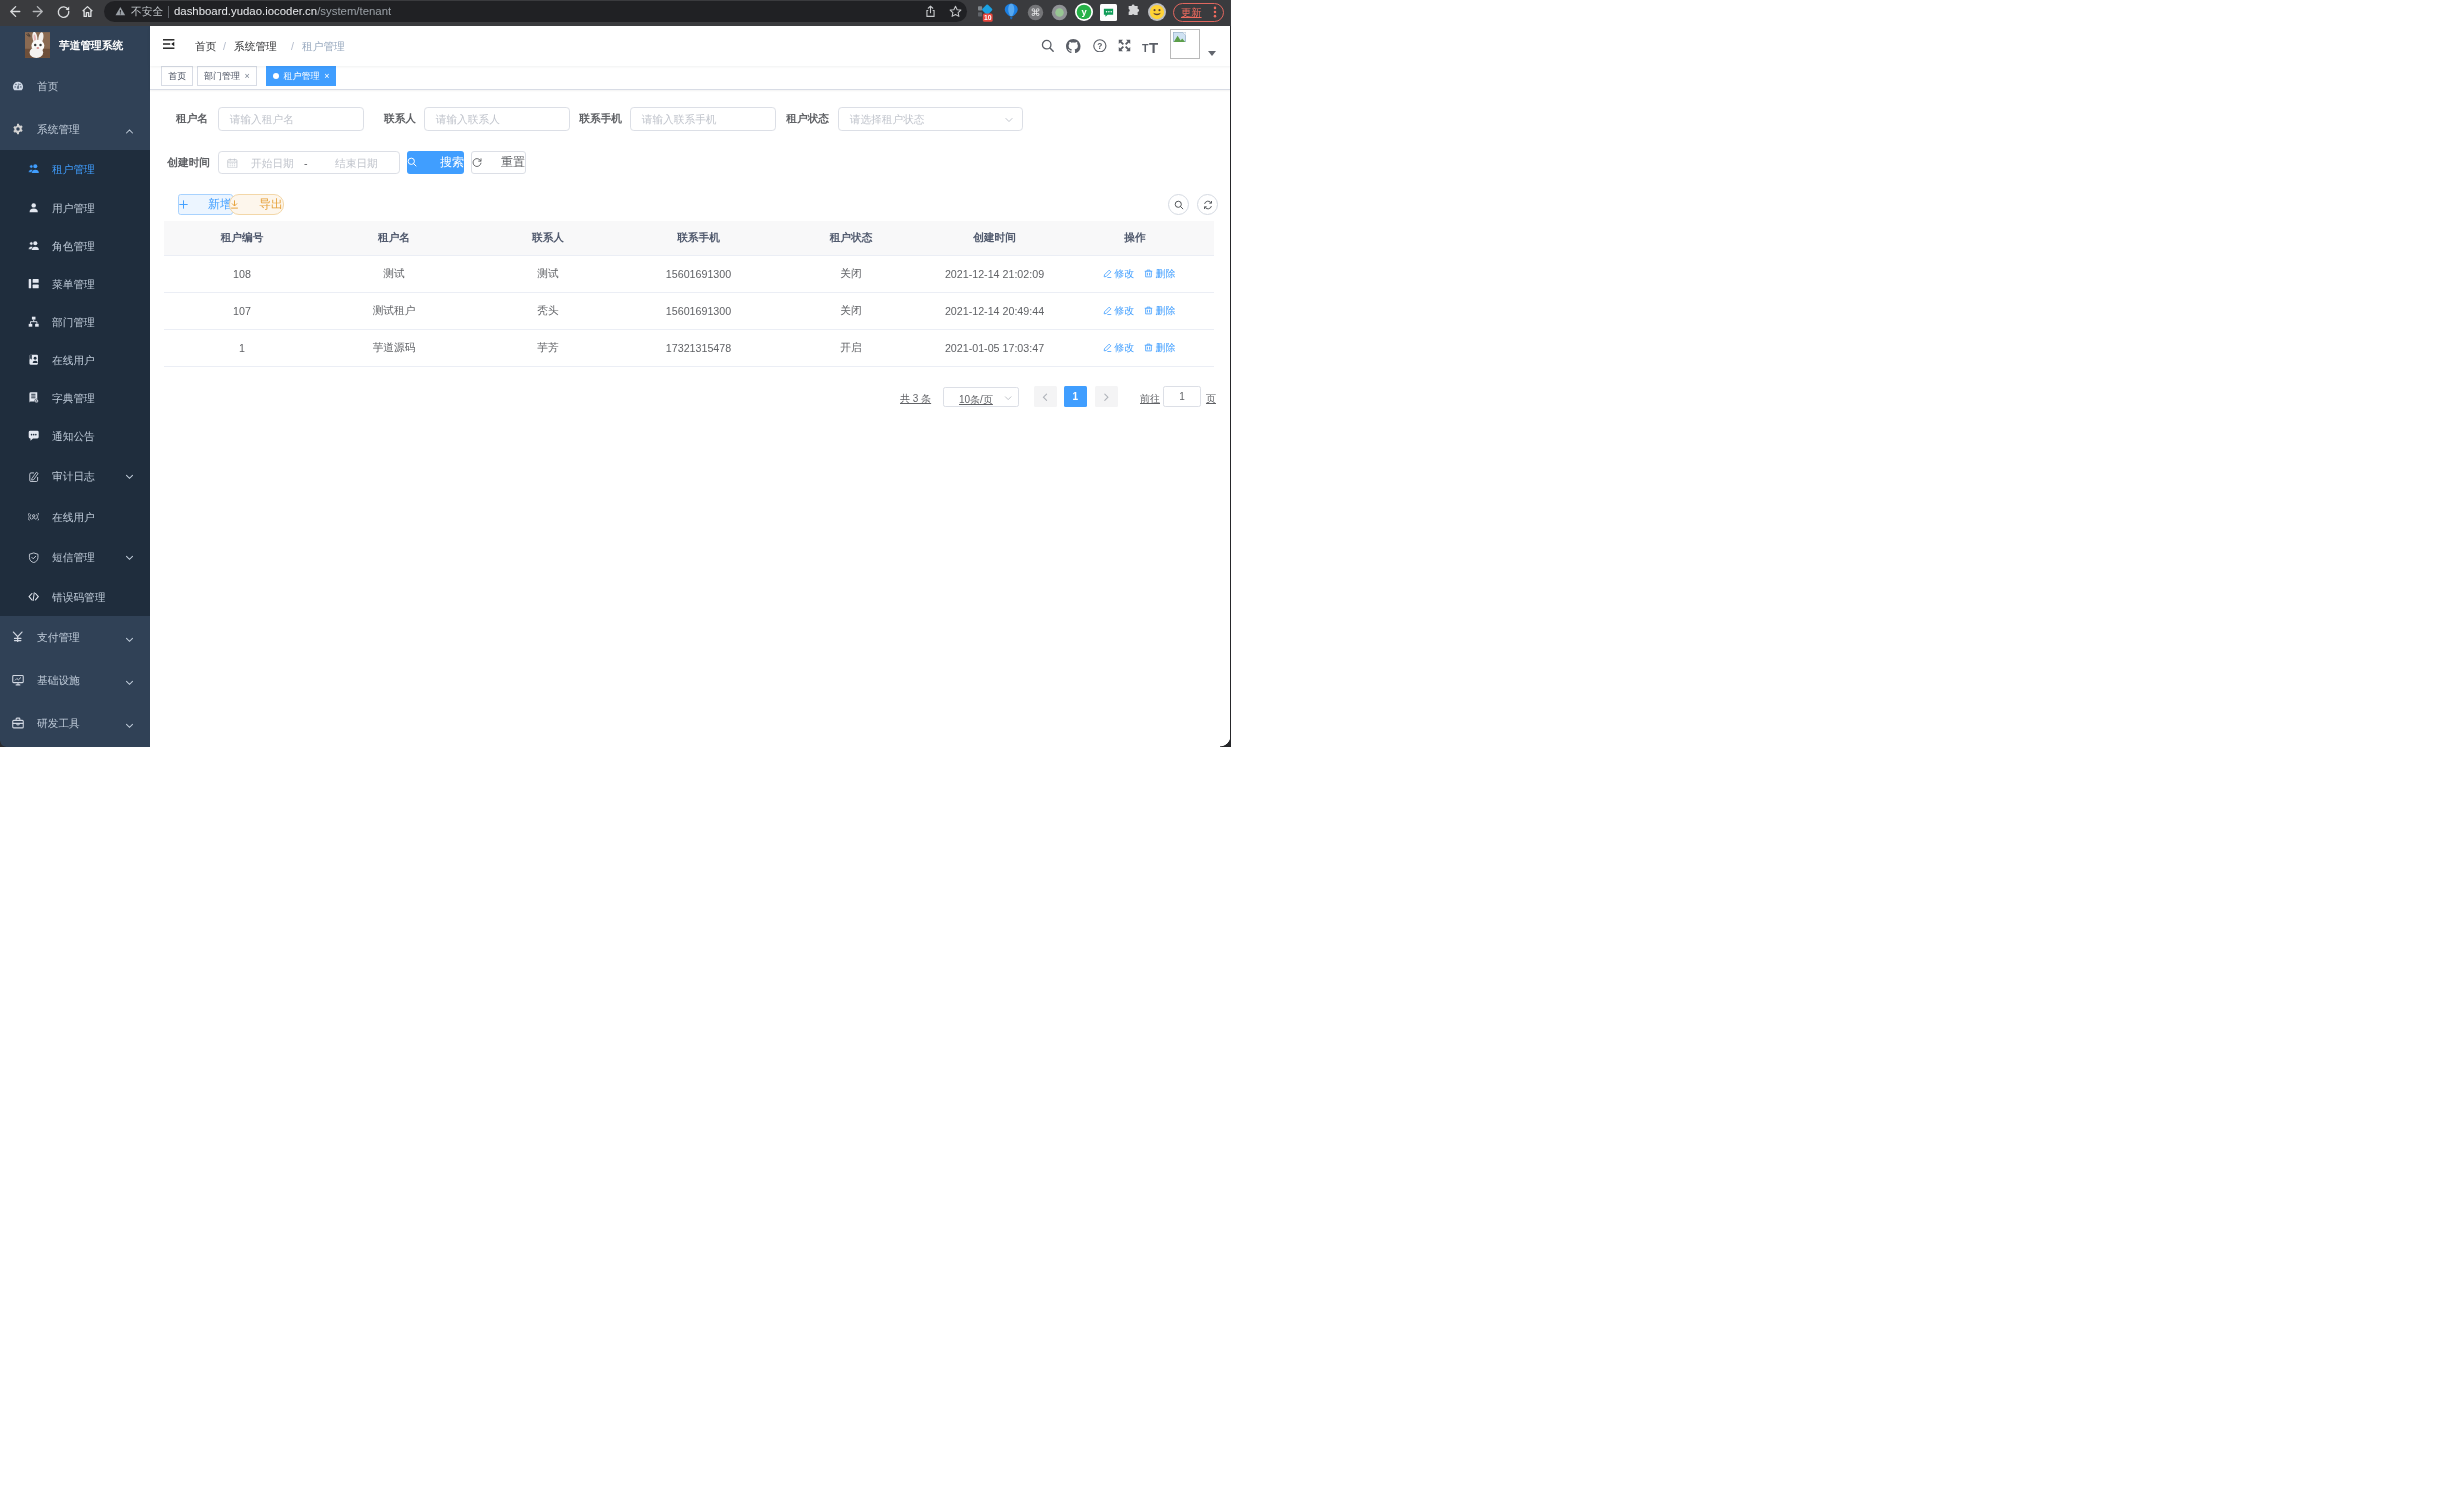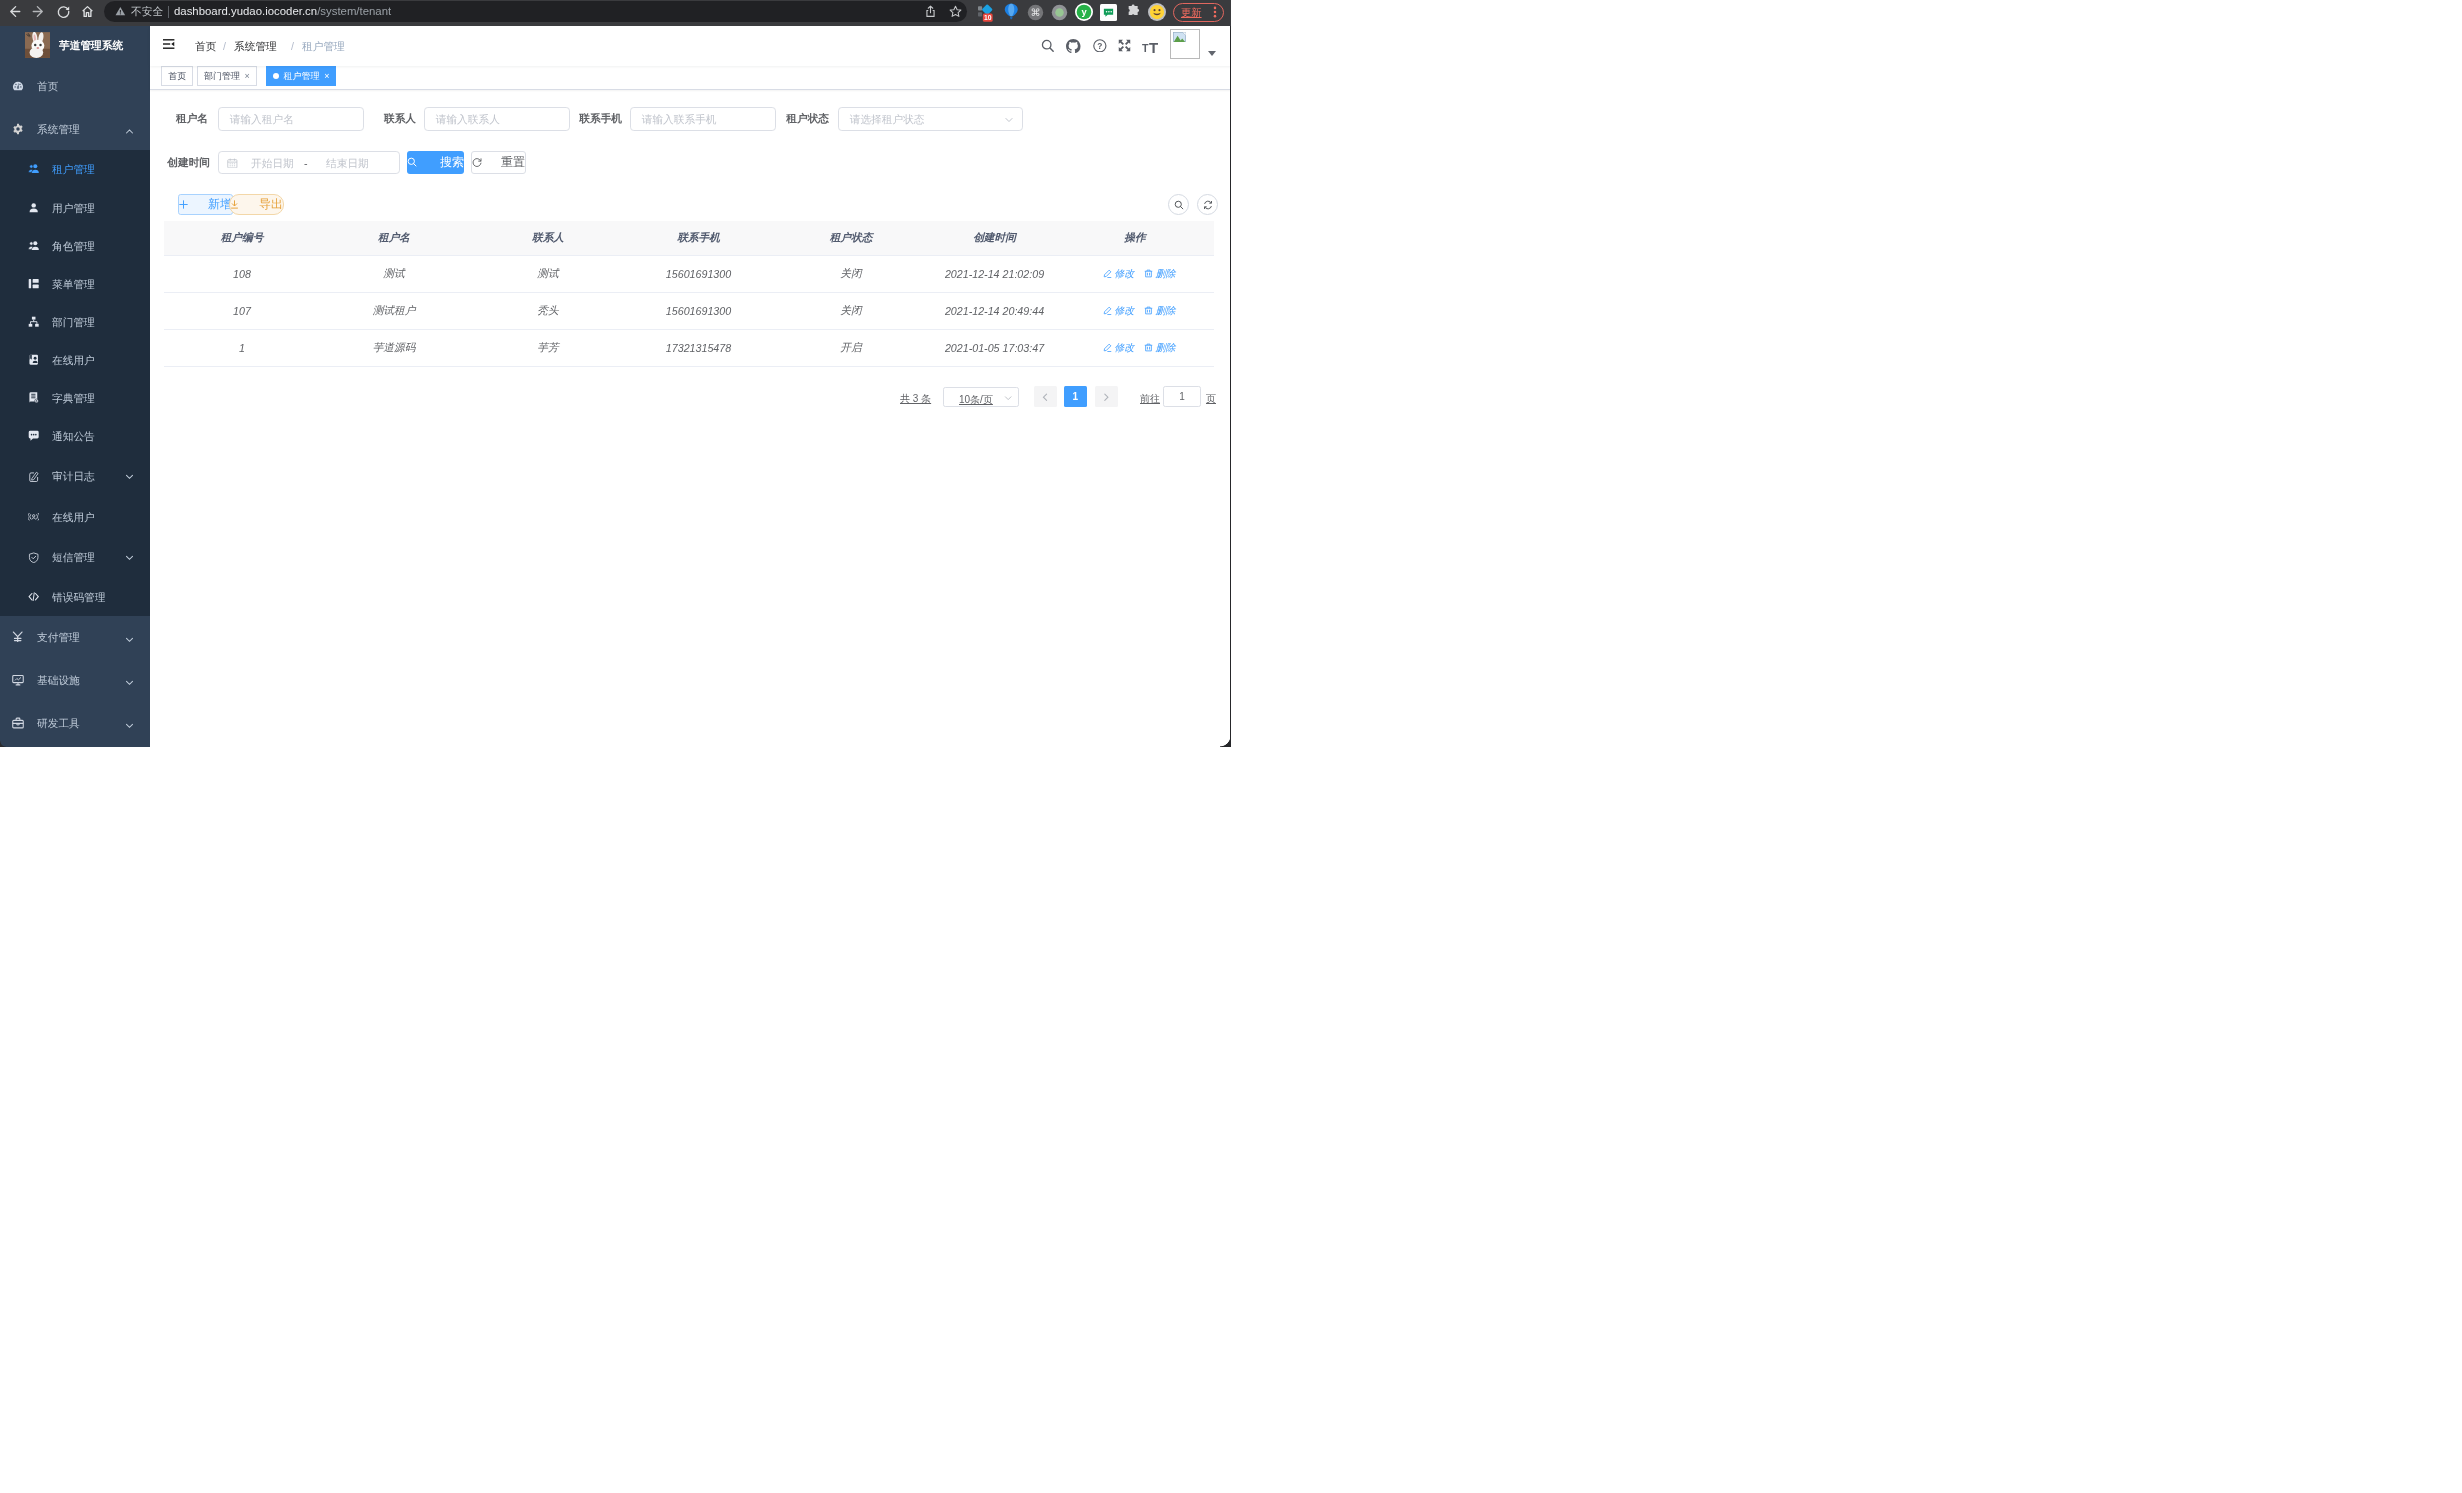--- a/index.html
+++ b/index.html
@@ -38,21 +38,21 @@
 
 .flabel { position:absolute; height:23px; line-height:23px; font-size:10.7px; font-weight:bold; color:#606266; text-align:right; }
 .finput { position:absolute; height:23.6px; border:0.8px solid #dcdfe6; border-radius:3.8px; background:#fff; font-size:10.7px; color:#c0c4cc; }
 .finput .ph { position:absolute; left:10.7px; top:0; height:22px; line-height:22px; }
 
 
 .btn { position:absolute; border-radius:3px; font-size:12px; display:flex; align-items:center; justify-content:space-between; gap:3.8px; }
 
 
 #tbl { position:absolute; left:164px; top:221px; width:1050px; }
-#tbl table { border-collapse:collapse; table-layout:fixed; width:1050px;font-style:italic; }
+#tbl table { border-collapse:collapse; table-layout:fixed; width:1050px; }
 #tbl th { background:#f8f8f9; color:#515a6e; font-weight:bold; font-size:10.7px; height:34px; border-bottom:0.8px solid #ebeef5; }
 #tbl td { color:#606266; font-size:10.7px; height:37px; border-bottom:0.8px solid #ebeef5; text-align:center; }
 .oplink { color:#409eff; font-size:10px; display:inline-flex; align-items:center; gap:2.3px; }
 #tbl td:last-child { padding-left:8.4px; }
 
 
 .pgtext { position:absolute; font-size:10px; color:#606266;text-decoration:underline; }
 
 #edgestrip { position:absolute; right:0; top:25.5px; width:1.5px; height:721px; background:#26272a; z-index:60; }
 </style>
@@ -403,21 +403,21 @@
 
   <div class="flabel" style="left:155px;top:151px;width:55px">创建时间</div>
   <div class="finput" style="left:218px;top:151px;width:182px;height:22.5px">
     <svg class="abs" style="left:8.1px;top:5.7px" width="10.7" height="10.7" viewBox="0 0 14 14">
       <rect x="1" y="2.2" width="12" height="10.8" rx="1" stroke="#c0c4cc" stroke-width="1.1" fill="none"></rect>
       <path d="M4.2 0.8 V3.6 M9.8 0.8 V3.6 M1 5.4 H13" stroke="#c0c4cc" stroke-width="1.1"></path>
       <path d="M3.4 7.6 h1.6 M6.2 7.6 h1.6 M9 7.6 h1.6 M3.4 10.2 h1.6 M6.2 10.2 h1.6 M9 10.2 h1.6" stroke="#c0c4cc" stroke-width="1.1"></path>
     </svg>
     <span class="ph" style="left:32px">开始日期</span>
     <span class="ph" style="left:85px;color:#606266">-</span>
-    <span class="ph" style="left:107px">结束日期</span>
+    <span class="ph" style="left:116px">结束日期</span>
   </div>
   <div class="btn" style="left:407px;top:151px;width:57px;height:22.5px;background:#409eff;color:#fff">
     <svg width="10" height="10" viewBox="0 0 14 14">
         <circle cx="6" cy="6" r="4.4" stroke="#fff" stroke-width="1.4" fill="none"></circle>
         <path d="M9.4 9.4 L12.6 12.6" stroke="#fff" stroke-width="1.4" stroke-linecap="round"></path>
       </svg>
     <span>搜索</span>
   </div>
   <div class="btn" style="left:471px;top:151px;width:55px;height:22.5px;background:#fff;border:0.8px solid #dcdfe6;color:#606266">
     <svg width="10" height="10" viewBox="0 0 14 14">

